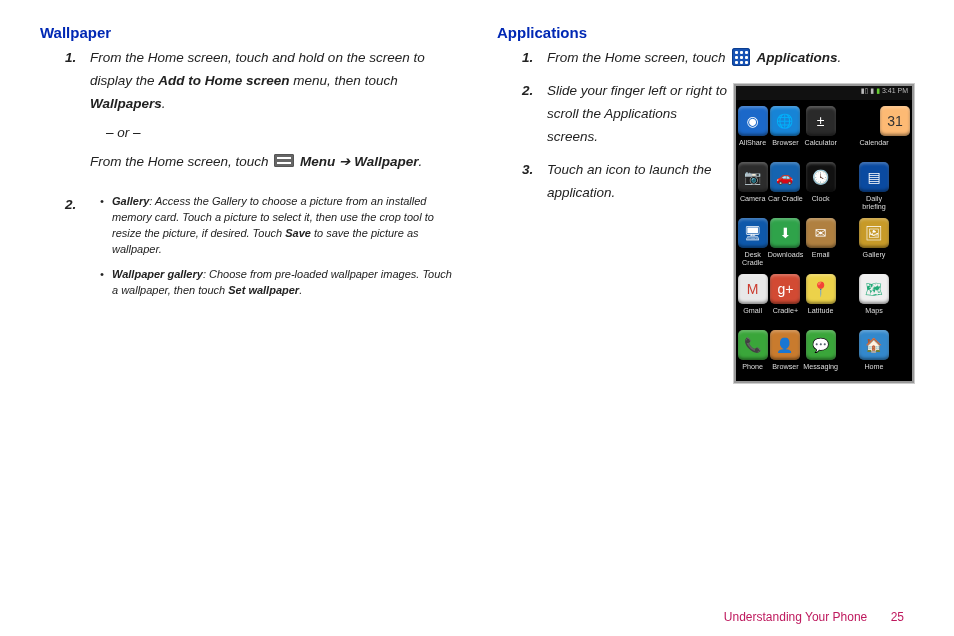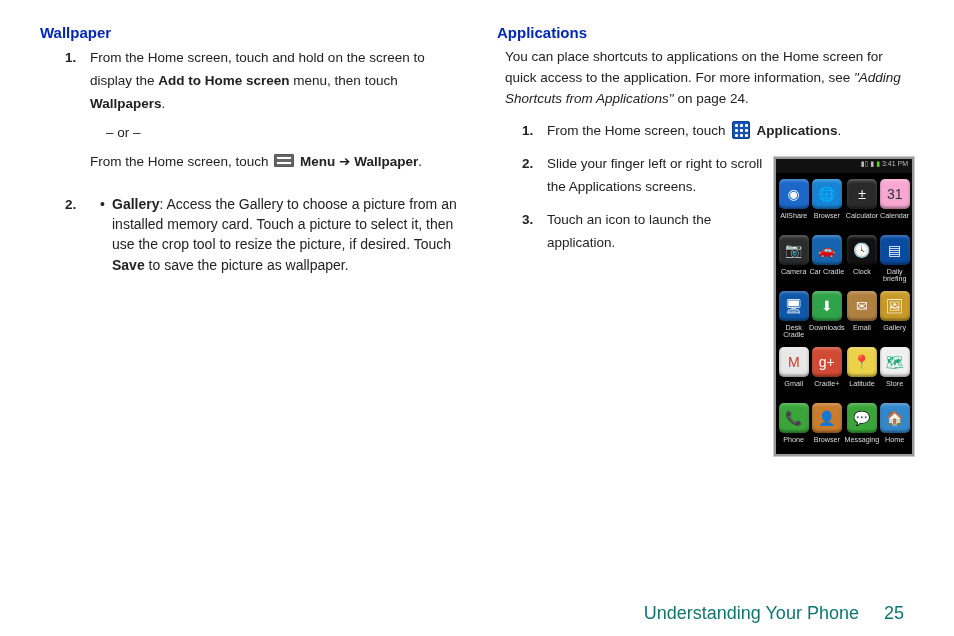--- a/index.html
+++ b/index.html
@@ -42,36 +42,37 @@
     margin: 0;
     counter-reset: step;
     font-size: 13.5px;
     line-height: 1.7;
   }
   ol.steps > li {
     counter-increment: step;
     position: relative;
     margin-bottom: 10px;
     padding-left: 20px;
+    font-style: italic;
   }
   ol.steps > li::before {
     content: counter(step) ".";
     position: absolute;
     left: -5px;
     top: 0;
     font-weight: 700;
   }
   .or {
     margin: 6px 16px;
   }
   ul.bullets {
     list-style: none;
     padding: 0 0 0 10px;
     margin: 20px 0 0 0;
-    font-size: 14px;
+    font-size: 11px;
     line-height: 1.45;
     font-stretch: condensed;
   }
   ul.bullets > li {
     position: relative;
     padding-left: 12px;
     margin-bottom: 10px;
   }
   ul.bullets > li::before {
     content: "•";
@@ -115,22 +116,22 @@
   .apps-icon span {
     position: absolute;
     width: 3px; height: 3px;
     background: #fff;
     border-radius: 1px;
   }
   .footer {
     position: absolute;
     bottom: 12px;
     right: 50px;
-    font-size: 18px;
-    color: #0f766e;
+    font-size: 12px;
+    color: #be185d;
   }
   .footer .pg { margin-left: 20px; }
 
   
   .phone {
     width: 206px;
     height: 295px;
     background: #000;
     border: 2px solid #999;
     box-shadow: 0 0 0 1px #ccc;
@@ -195,30 +196,28 @@
 
     <ol class="steps">
       <li>
         <span>From the Home screen, touch and hold on the screen to display the </span><span class="b">Add to Home screen</span><span> menu, then touch </span><span class="b">Wallpapers</span><span>.</span>
         <div class="or">– or –</div>
         <span>From the Home screen, touch </span><span class="menu-icon"></span><span class="b"> Menu </span><span>➔</span><span class="b"> Wallpaper</span><span>.</span>
       </li>
       <li>
         <ul class="bullets" id="bullets">
             <li><span class="b">Gallery</span><span>: Access the Gallery to choose a picture from an installed memory card. Touch a picture to select it, then use the crop tool to resize the picture, if desired. Touch </span><span class="b">Save</span><span> to save the picture as wallpaper.</span></li>
+            <li><span class="b">Wallpaper gallery</span><span>: Choose from pre-loaded wallpaper images. Touch a wallpaper, then touch </span><span class="b">Set wallpaper</span><span>.</span></li>
           </ul>
       </li>
     </ol>
   </div>
 
   <div class="col">
     <h3 class="sec">Applications</h3>
-    <p class="intro">
-      <span>You can place shortcuts to applications on the Home screen for quick access to the application. For more information, see </span><span class="it">"Adding Shortcuts from Applications"</span><span> on page 24.</span>
-    </p>
 
     <ol class="steps">
       <li>
         <span>From the Home screen, touch </span><span class="apps-icon"><span style="top:3px;left:3px"></span><span style="top:3px;left:8px"></span><span style="top:3px;left:13px"></span><span style="top:8px;left:3px"></span><span style="top:8px;left:8px"></span><span style="top:8px;left:13px"></span><span style="top:13px;left:3px"></span><span style="top:13px;left:8px"></span><span style="top:13px;left:13px"></span></span><span class="b"> Applications</span><span>.</span>
       </li>
     </ol>
 
     <div class="right-steps-wrap">
       <div class="stepcol">
         <ol class="steps" start="2" style="counter-reset: step 1;">
@@ -238,21 +237,21 @@
             </div>
             <div class="app">
               <div class="ic" style="background: rgb(23, 132, 214);">🌐</div>
               <div class="lbl">Browser</div>
             </div>
             <div class="app">
               <div class="ic" style="background: rgb(42, 42, 42);">±</div>
               <div class="lbl">Calculator</div>
             </div>
             <div class="app">
-              <div class="ic" style="background: #f9a8d4; color: rgb(51, 51, 51);">31</div>
+              <div class="ic" style="background: #fdba74; color: rgb(51, 51, 51); margin-left: 42px;">31</div>
               <div class="lbl">Calendar</div>
             </div>
             <div class="app">
               <div class="ic" style="background: rgb(44, 44, 44);">📷</div>
               <div class="lbl">Camera</div>
             </div>
             <div class="app">
               <div class="ic" style="background: rgb(22, 100, 176);">🚗</div>
               <div class="lbl">Car Cradle</div>
             </div>
@@ -288,21 +287,21 @@
             <div class="app">
               <div class="ic" style="background: rgb(210, 74, 51);">g+</div>
               <div class="lbl">Cradle+</div>
             </div>
             <div class="app">
               <div class="ic" style="background: rgb(236, 210, 74); color: rgb(192, 57, 43);">📍</div>
               <div class="lbl">Latitude</div>
             </div>
             <div class="app">
               <div class="ic" style="background: rgb(240, 240, 240); color: rgb(34, 170, 119);">🗺</div>
-              <div class="lbl">Store</div>
+              <div class="lbl">Maps</div>
             </div>
             <div class="app">
               <div class="ic" style="background: rgb(58, 166, 58);">📞</div>
               <div class="lbl">Phone</div>
             </div>
             <div class="app">
               <div class="ic" style="background: rgb(201, 123, 46);">👤</div>
               <div class="lbl">Browser</div>
             </div>
             <div class="app">

